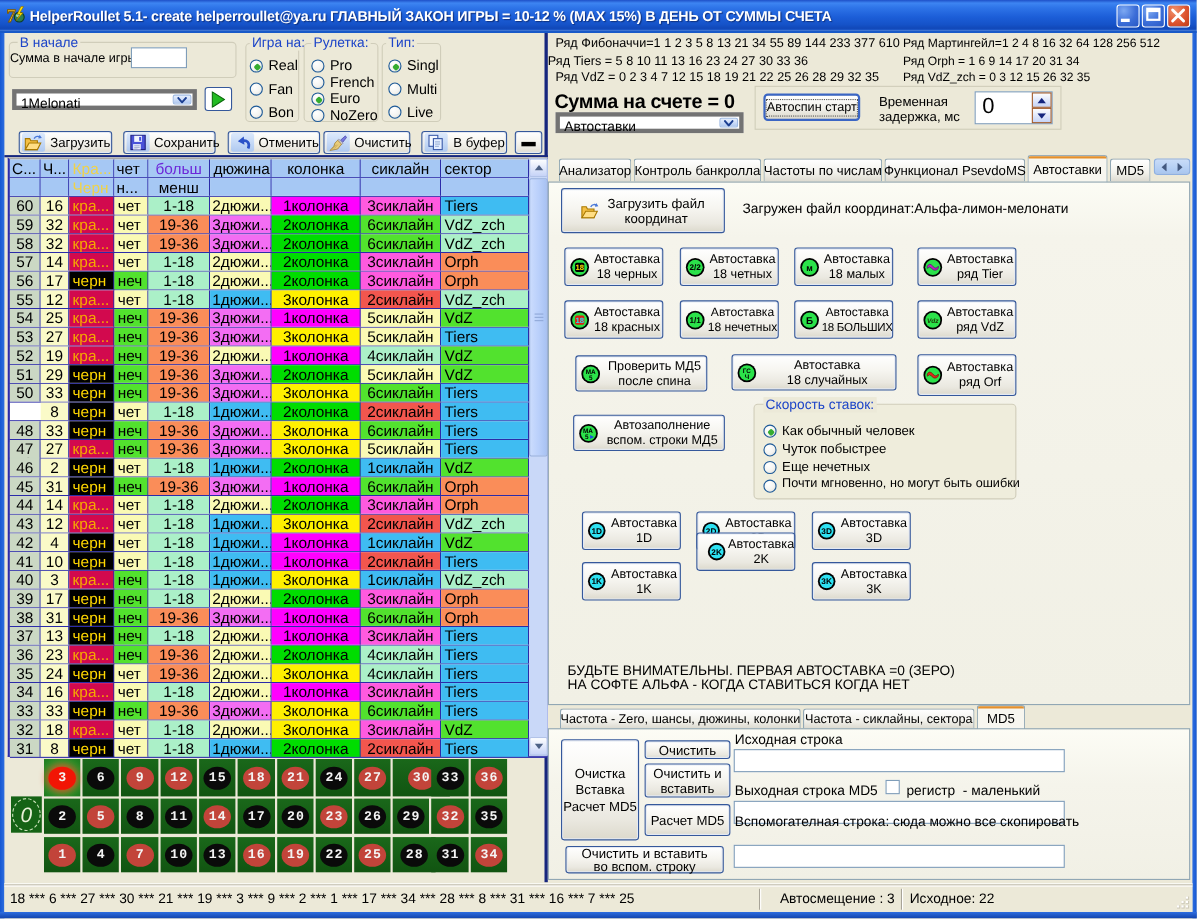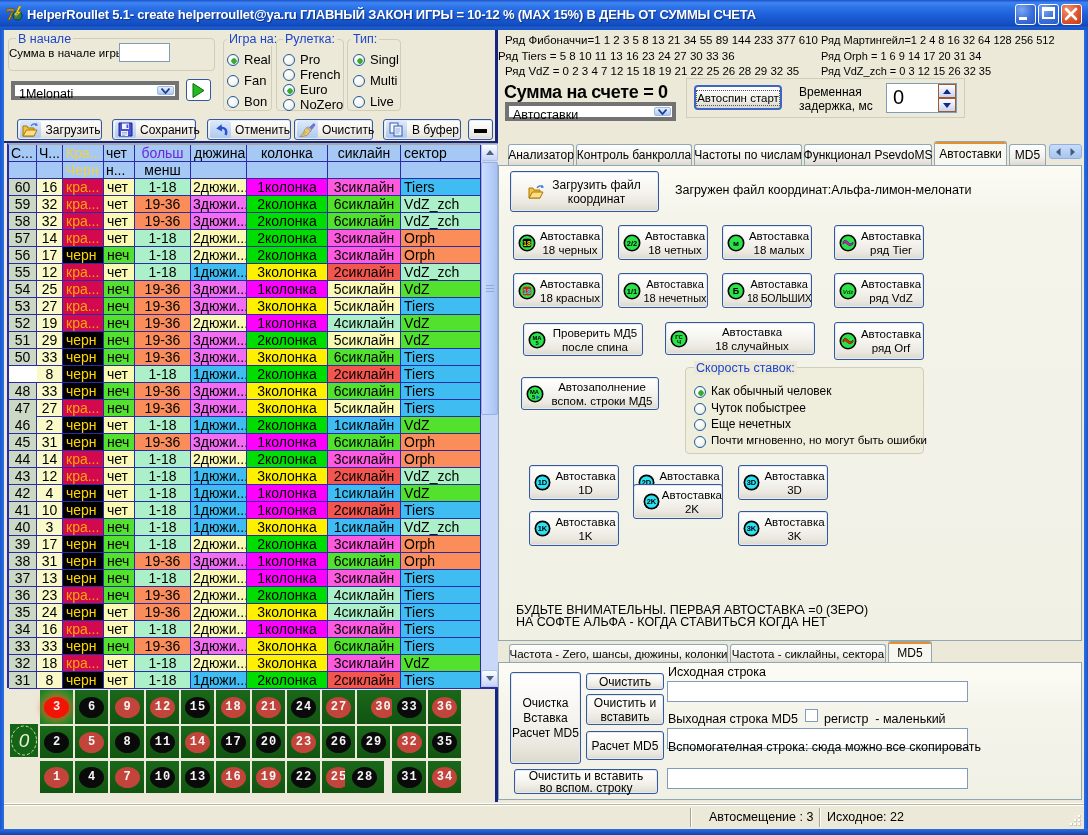--- a/index.html
+++ b/index.html
@@ -674,21 +674,21 @@
   </div>
 <div class="abs rcell" style="left:252px;top:761px;width:33px;height:32px;background:linear-gradient(180deg,#1A681A,#115411);">
     <div class="rnum" style="background:#C2443A;">19</div>
   </div>
 <div class="abs rcell" style="left:287px;top:761px;width:33px;height:32px;background:linear-gradient(180deg,#1A681A,#115411);">
     <div class="rnum" style="background:#0A0A0A;">22</div>
   </div>
 <div class="abs rcell" style="left:322px;top:761px;width:33px;height:32px;background:linear-gradient(180deg,#1A681A,#115411);">
     <div class="rnum" style="background:#C2443A;">25</div>
   </div>
-<div class="abs rcell" style="left:345px;top:761px;width:39px;height:32px;background:linear-gradient(180deg,#1A681A,#115411);">
+<div class="abs rcell" style="left:357px;top:761px;width:39px;height:32px;background:linear-gradient(180deg,#1A681A,#115411);">
     <div class="rnum" style="background:#0A0A0A;">28</div>
   </div>
 <div class="abs rcell" style="left:392px;top:761px;width:34px;height:32px;background:linear-gradient(180deg,#1A681A,#115411);">
     <div class="rnum" style="background:#0A0A0A;">31</div>
   </div>
 <div class="abs rcell" style="left:428px;top:761px;width:33px;height:32px;background:linear-gradient(180deg,#1A681A,#115411);">
     <div class="rnum" style="background:#C2443A;">34</div>
   </div>
 <div class="abs tab" style="left:508px;top:144px;width:66px;height:21px;font-size:12px;">
     <span>Анализатор</span>
@@ -918,20 +918,21 @@
 <div class="abs edit" style="left:667px;top:728px;width:301px;height:21px;"></div>
 <div class="abs" style="left:668px;top:740px;white-space:nowrap;font-size:12.5px;">Вспомогателная строка: сюда можно все скопировать</div>
 <div class="abs edit" style="left:667px;top:768px;width:301px;height:21px;"></div>
 <div id="statusbar" class="abs">
 <div style="position:absolute;left:0;top:0;width:1080px;height:1px;background:#B8B4A4;"></div>
 <div style="position:absolute;left:0;top:1px;width:1080px;height:1px;background:#FFFFFF;"></div>
 <div style="position:absolute;left:686px;top:4px;width:1px;height:19px;background:#A8A498;"></div>
 <div style="position:absolute;left:687px;top:4px;width:1px;height:19px;background:#FFFFFF;"></div>
 <div style="position:absolute;left:815px;top:4px;width:1px;height:19px;background:#A8A498;"></div>
 <div style="position:absolute;left:816px;top:4px;width:1px;height:19px;background:#FFFFFF;"></div>
+<div style="position:absolute;left:5px;top:6px;font-size:12.5px;white-space:nowrap;">18 *** 6 *** 27 *** 30 *** 21 *** 19 *** 3 *** 9 *** 2 *** 1 *** 17 *** 34 *** 28 *** 8 *** 31 *** 16 *** 7 *** 25</div>
 <div style="position:absolute;left:705px;top:6px;font-size:12.5px;white-space:nowrap;">Автосмещение : 3</div>
 <div style="position:absolute;left:823px;top:6px;font-size:12.5px;white-space:nowrap;">Исходное: 22</div>
 <svg style="position:absolute;right:2px;bottom:2px;" width="13" height="13" viewBox="0 0 13 13">
 <g>
         <rect x="9" y="1" width="3" height="3" fill="#CFCBBA"></rect>
         <rect x="9" y="5" width="3" height="3" fill="#CFCBBA"></rect>
         <rect x="5" y="5" width="3" height="3" fill="#CFCBBA"></rect>
         <rect x="9" y="9" width="3" height="3" fill="#CFCBBA"></rect>
         <rect x="5" y="9" width="3" height="3" fill="#CFCBBA"></rect>
         <rect x="1" y="9" width="3" height="3" fill="#CFCBBA"></rect>

